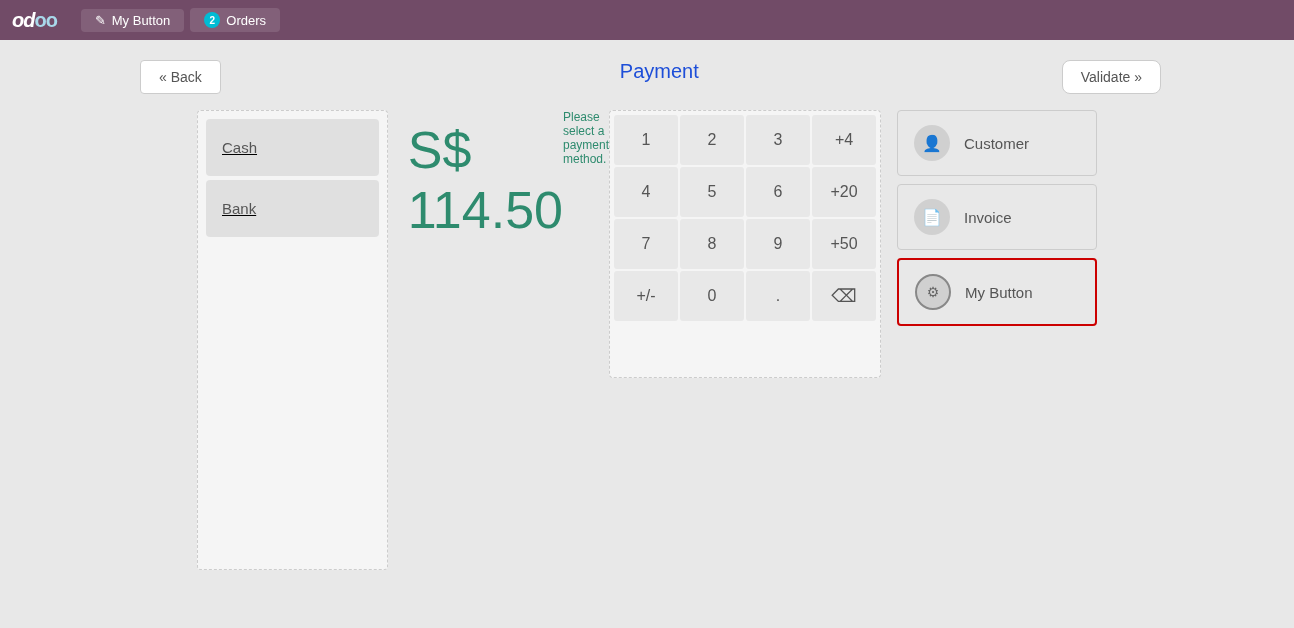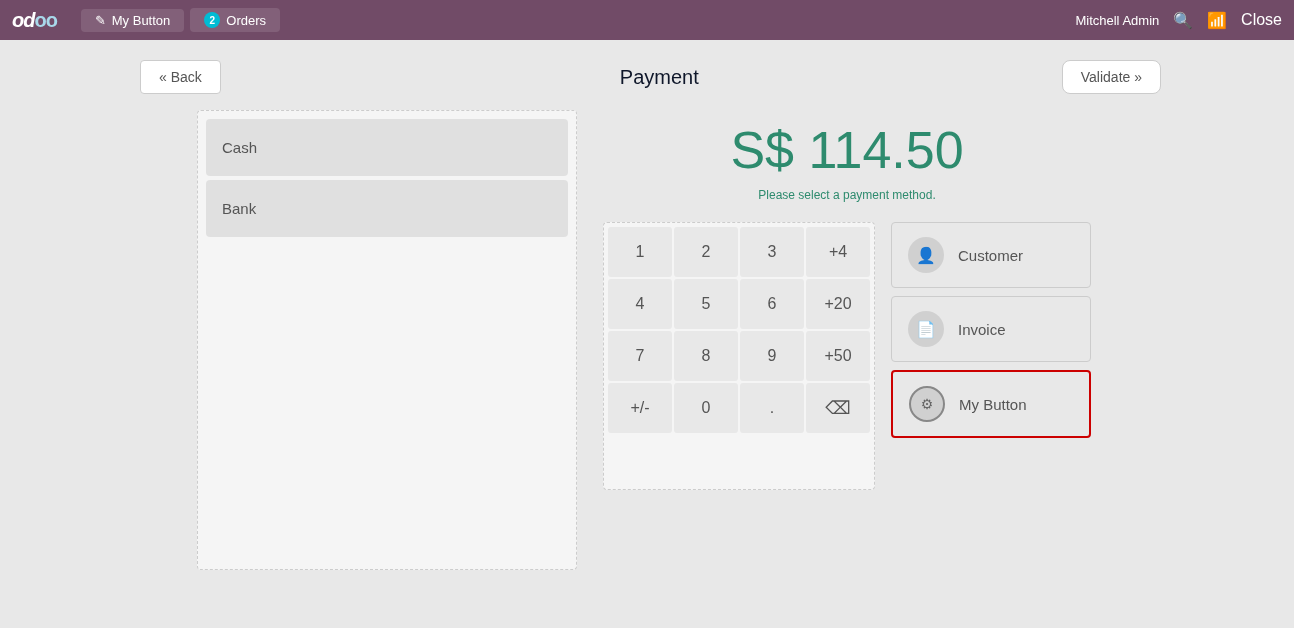--- a/index.html
+++ b/index.html
@@ -56,39 +56,38 @@
       display: flex;
       flex-direction: column;
       align-items: center;
       padding-top: 20px;
     }
 
     
     .header-row {
       width: 1028px;
       display: flex;
-      align-items: center;
       justify-content: space-between;
       margin-bottom: 16px;
       padding-left: 7px;
     }
 
     .back-btn {
       background: white;
       border: 1px solid #ccc;
       padding: 8px 18px;
       border-radius: 4px;
       cursor: pointer;
       font-size: 14px;
       color: #555;
     }
 
     .page-title {
       font-size: 20px;
-      color: #0f172a;
+      color: #1d4ed8;
       font-weight: 400;
       margin-left: 36px;
     }
 
     .validate-btn {
       background: white;
       border: 1px solid #ccc;
       padding: 8px 18px;
       border-radius: 8px;
       cursor: pointer;
@@ -107,39 +106,38 @@
     .payment-methods-panel {
       width: 380px;
       background: #f5f5f5;
       border: 1px dashed #ccc;
       border-radius: 4px;
       padding: 8px;
       display: flex;
       flex-direction: column;
       gap: 4px;
       height: 460px;
+      text-decoration: underline;
     }
 
     .payment-method-item {
       background: #e0e0e0;
       border: none;
       padding: 20px 16px;
       border-radius: 4px;
       cursor: pointer;
       font-size: 15px;
       color: #555;
       text-align: left;
     }
 
     
     .payment-right {
       flex: 1;
       display: flex;
-      flex-direction: column;
-      align-items: center;
       padding: 0 0 0 20px;
     }
 
     .amount-display {
       font-size: 52px;
       color: #2e8b6e;
       font-weight: 300;
       margin-bottom: 8px;
       margin-top: 10px;
     }
@@ -246,28 +244,20 @@
   <button class="topnav-btn">
     <span>✎</span>
     <span>My Button</span>
   </button>
 
   <button class="topnav-btn">
     <span style="background:#00bcd4;color:white;border-radius:50%;font-size:10px;width:16px;height:16px;display:inline-flex;align-items:center;justify-content:center;font-weight:bold;">2</span>
     <span>Orders</span>
   </button>
 
-  <div class="topnav-right">
-    <span>Mitchell Admin</span>
-    <button class="topnav-icon-btn">🔍</button>
-    <span class="wifi-icon">📶</span>
-    <button class="topnav-icon-btn">
-      <span>Close</span>
-    </button>
-  </div>
 </nav>
 
 <div class="main-content">
 
   <div class="header-row">
     <button class="back-btn">
       <span>« Back</span>
     </button>
     <span class="page-title">Payment</span>
     <button class="validate-btn">

